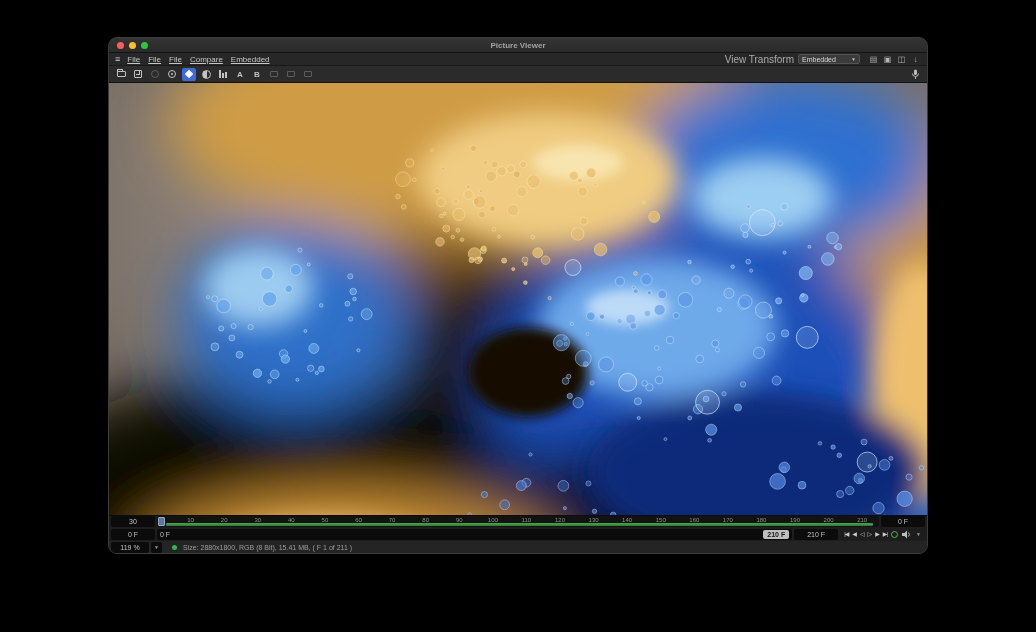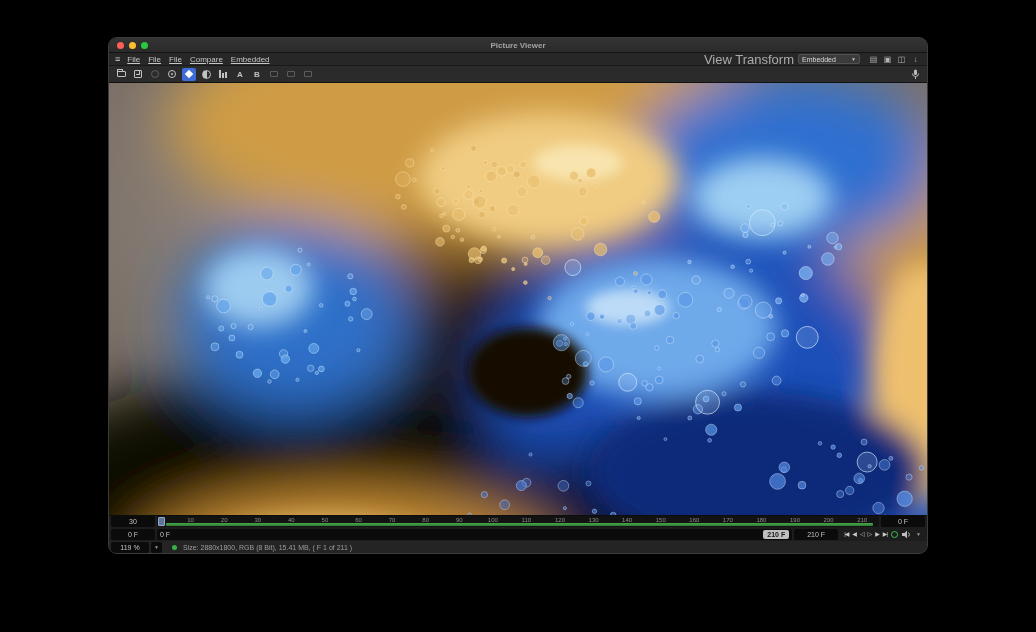--- a/index.html
+++ b/index.html
@@ -20,21 +20,21 @@
   .tl.red{ background:#ff5f57; } .tl.yellow{ background:#febc2e; } .tl.green{ background:#28c840; }
   .title { flex:1; text-align:center; font-size:8px; font-weight:bold; color:#a3a3a3; }
 
   
   .menubar { height:13px; flex:0 0 13px; background:#272727; border-bottom:1px solid #191919;
     display:flex; align-items:center; padding:0 6px; gap:7px; font-size:8px; color:#c6c6c6; }
   .hamburger { font-size:9px; color:#d0d0d0; line-height:1; }
   .menu-items { display:flex; gap:8px; }
   .menu-item { cursor:default;text-decoration:underline; }
   .mb-right { margin-left:auto; display:flex; align-items:center; gap:4px; }
-  .vt-label { font-size:13px; color:#ababab; }
+  .vt-label { font-size:10px; color:#ababab; }
   .vt-select { display:flex; align-items:center; justify-content:space-between; gap:4px;
     background:#3b3b3b; border:1px solid #525252; border-radius:2px; height:10px;
     min-width:62px; padding:0 3px; font-size:7px; color:#dadada; }
   .vt-chev { font-size:5px; color:#bdbdbd; }
   .header-icons { display:flex; gap:3px; margin-left:4px; }
   .hdr-icon { width:11px; text-align:center; font-size:8px; color:#b3b3b3; }
 
   
   .toolbar { height:17px; flex:0 0 17px; background:#2b2b2b; border-bottom:1px solid #121212;
     display:flex; align-items:center; padding:0 5px; gap:3px; }

